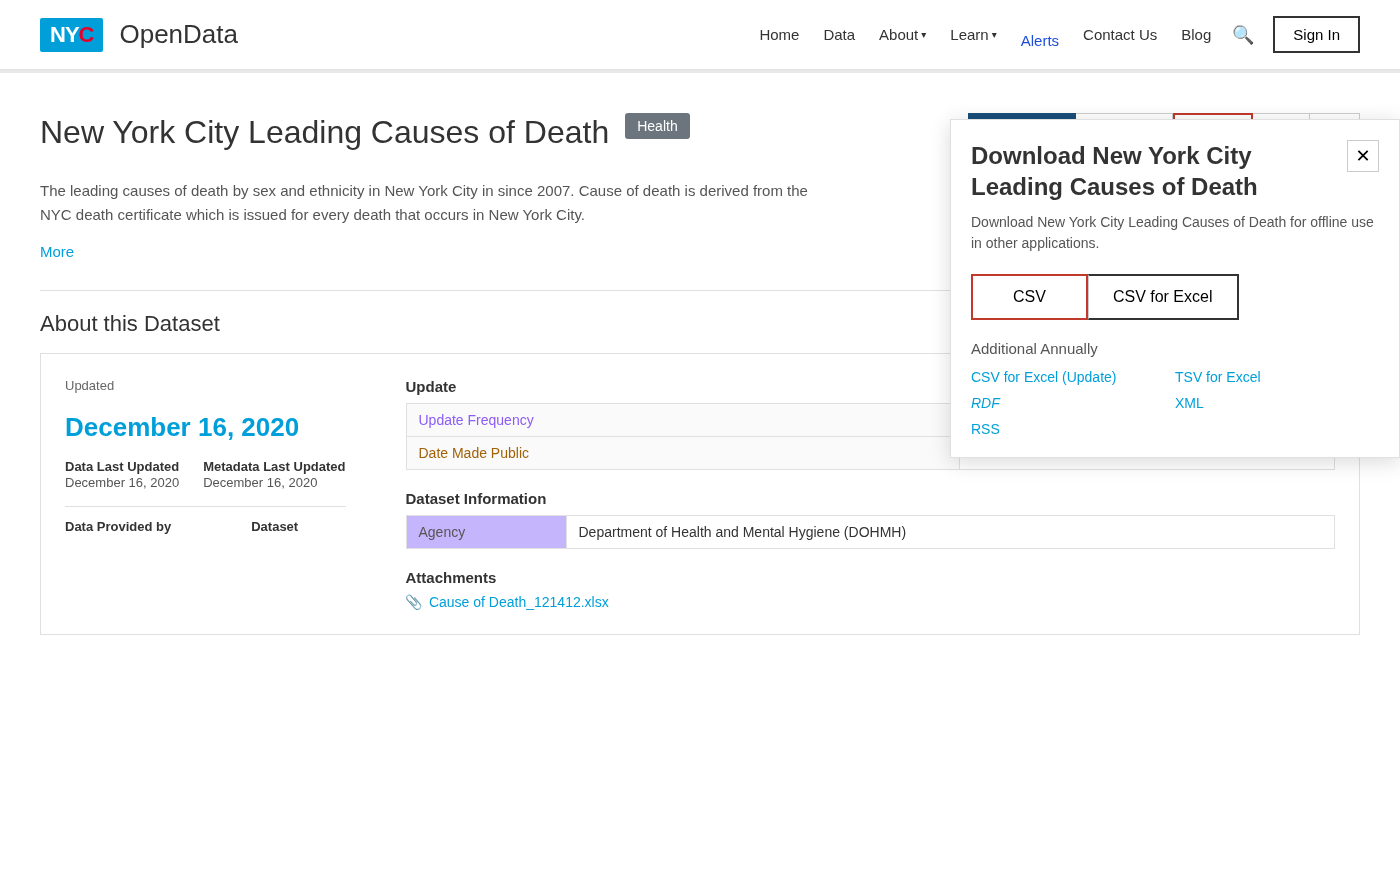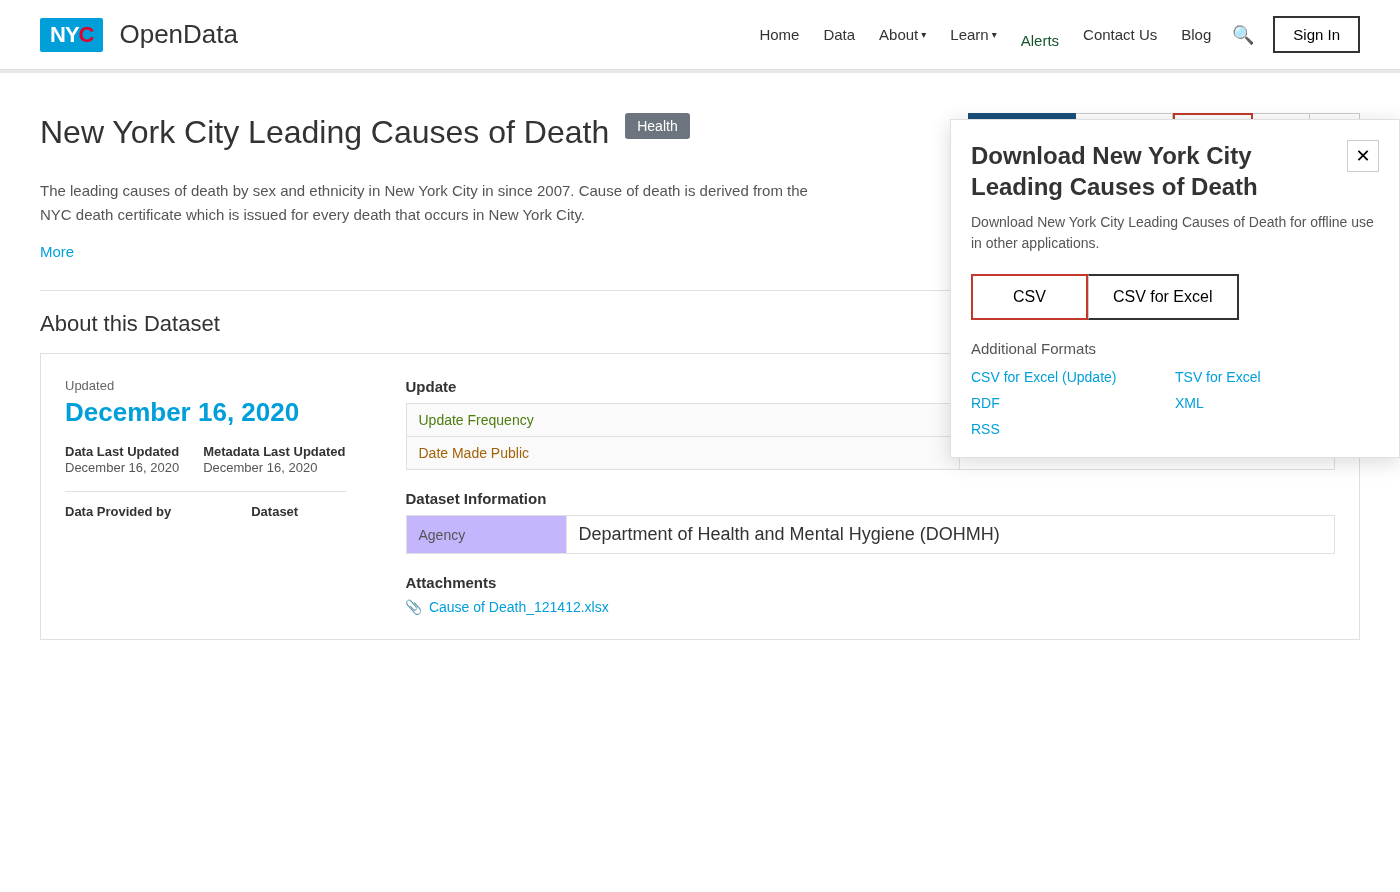--- a/index.html
+++ b/index.html
@@ -22,21 +22,21 @@
     <a style="padding:8px 10px;font-size:15px;color:#333;text-decoration:none;">Home</a>
     <a style="padding:8px 10px;font-size:15px;color:#333;text-decoration:none;">Data</a>
     <a style="padding:8px 10px;font-size:15px;color:#333;text-decoration:none;display:flex;align-items:center;gap:3px;">
       <span>About</span>
       <span style="font-size:10px;">▾</span>
     </a>
     <a style="padding:8px 10px;font-size:15px;color:#333;text-decoration:none;display:flex;align-items:center;gap:3px;">
       <span>Learn</span>
       <span style="font-size:10px;">▾</span>
     </a>
-    <a style="padding:8px 10px;font-size:15px;color:#14532d;text-decoration:none;margin-top:11px;">Alerts</a>
+    <a style="padding:8px 10px;font-size:15px;color:#1d4ed8;text-decoration:none;margin-top:11px;">Alerts</a>
     <a style="padding:8px 10px;font-size:15px;color:#333;text-decoration:none;">Contact Us</a>
     <a style="padding:8px 10px;font-size:15px;color:#333;text-decoration:none;">Blog</a>
     <button style="width:36px;height:36px;border:none;background:none;font-size:18px;cursor:pointer;padding:0;">
       <span>🔍</span>
     </button>
     <button style="padding:8px 18px;border:2px solid #333;background:#fff;font-size:15px;cursor:pointer;font-weight:500;margin-left:8px;">Sign In</button>
   </nav>
 </header>
 
 <div style="height:3px;background:#e8e8e8;"></div>
@@ -61,21 +61,21 @@
   </div>
 
   <p style="font-size:15px;color:#555;line-height:1.6;max-width:800px;margin-bottom:16px;">The leading causes of death by sex and ethnicity in New York City in since 2007. Cause of death is derived from the NYC death certificate which is issued for every death that occurs in New York City.</p>
   <a style="color:#009fda;font-size:15px;cursor:pointer;text-decoration:none;display:block;margin-bottom:30px;">More</a>
 
   <div style="border-top:1px solid #e0e0e0;padding-top:20px;">
     <h2 style="font-size:22px;font-weight:400;color:#333;margin-bottom:16px;">About this Dataset</h2>
     <div style="border:1px solid #e0e0e0;padding:24px;display:flex;gap:60px;">
 
       <div style="min-width:220px;">
-        <div style="font-size:13px;color:#666;margin-bottom:4px;">Updated</div>
+        <div style="font-size:13px;color:#666;margin-bottom:19px;">Updated</div>
         <div style="font-size:26px;font-weight:700;color:#009fda;margin-bottom:16px;">December 16, 2020</div>
         <div style="display:flex;gap:24px;margin-bottom:8px;">
           <div>
             <label style="font-weight:700;font-size:13px;display:block;">Data Last Updated</label>
             <span style="font-size:13px;color:#555;">December 16, 2020</span>
           </div>
           <div>
             <label style="font-weight:700;font-size:13px;display:block;">Metadata Last Updated</label>
             <span style="font-size:13px;color:#555;">December 16, 2020</span>
           </div>
@@ -84,35 +84,35 @@
           <span style="font-weight:700;font-size:13px;">Data Provided by</span>
           <span style="font-weight:700;font-size:13px;margin-left:40px;">Dataset</span>
         </div>
       </div>
 
       <div style="flex:1;">
         <div style="font-weight:700;font-size:15px;margin-bottom:8px;">Update</div>
         <table style="width:100%;border-collapse:collapse;margin-bottom:20px;">
           <tbody>
               <tr>
-            <td style="padding:8px 12px;border:1px solid #e0e0e0;font-size:14px;color:#4d7c0f;background:#fafafa;">Update Frequency</td>
+            <td style="padding:8px 12px;border:1px solid #e0e0e0;font-size:14px;color:#8b5cf6;background:#fafafa;">Update Frequency</td>
             <td style="padding:8px 12px;border:1px solid #e0e0e0;font-size:14px;color:#333;">Annually</td>
           </tr>
           <tr>
             <td style="padding:8px 12px;border:1px solid #e0e0e0;font-size:14px;color:#a16207;background:#fafafa;">Date Made Public</td>
             <td style="padding:8px 12px;border:1px solid #e0e0e0;font-size:14px;color:#333;">12/13/2013</td>
           </tr>
         </tbody>
           </table>
         <div style="font-weight:700;font-size:15px;margin-bottom:8px;">Dataset Information</div>
         <table style="width:100%;border-collapse:collapse;margin-bottom:20px;">
           <tbody>
               <tr>
             <td style="padding:8px 12px;border:1px solid #e0e0e0;font-size:14px;color:#555;background:#c4b5fd;width:160px;">Agency</td>
-            <td style="padding:8px 12px;border:1px solid #e0e0e0;font-size:18px;color:#333;">Department of Health and Mental Hygiene (DOHMH)</td>
+            <td style="padding:8px 12px;border:1px solid #e0e0e0;font-size:14px;color:#333;">Department of Health and Mental Hygiene (DOHMH)</td>
           </tr>
         </tbody>
           </table>
         <div style="font-weight:700;font-size:15px;margin-bottom:8px;">Attachments</div>
         <a style="color:#009fda;font-size:14px;cursor:pointer;text-decoration:none;display:flex;align-items:center;gap:6px;">
           <span>📎</span>
           <span>Cause of Death_121412.xlsx</span>
         </a>
       </div>
     </div>
@@ -123,23 +123,23 @@
       <h3 style="font-size:24px;font-weight:600;color:#333;line-height:1.3;max-width:360px;">Download New York City Leading Causes of Death</h3>
       <button style="width:32px;height:32px;border:1px solid #ccc;background:#fff;font-size:18px;cursor:pointer;display:flex;align-items:center;justify-content:center;flex-shrink:0;margin-left:8px;">
         <span>✕</span>
       </button>
     </div>
     <p style="font-size:14px;color:#555;margin-bottom:20px;line-height:1.5;">Download New York City Leading Causes of Death for offline use in other applications.</p>
     <div style="display:flex;margin-bottom:20px;">
       <button style="border:2px solid #c0392b;background:#fff;padding:12px 40px;font-size:16px;cursor:pointer;font-weight:500;">CSV</button>
       <button style="border:2px solid #333;border-left:1px solid #ccc;background:#fff;padding:12px 24px;font-size:16px;cursor:pointer;font-weight:500;">CSV for Excel</button>
     </div>
-    <div style="font-size:15px;color:#555;margin-bottom:12px;">Additional Formats</div>
+    <div style="font-size:15px;color:#555;margin-bottom:12px;">Additional Annually</div>
     <div style="display:grid;grid-template-columns:1fr 1fr;gap:10px 0;">
       <a style="color:#009fda;font-size:14px;cursor:pointer;text-decoration:none;">CSV for Excel (Update)</a>
       <a style="color:#009fda;font-size:14px;cursor:pointer;text-decoration:none;">TSV for Excel</a>
-      <a style="color:#009fda;font-size:14px;cursor:pointer;text-decoration:none;">RDF</a>
+      <a style="color:#009fda;font-size:14px;cursor:pointer;text-decoration:none;font-style:italic;">RDF</a>
       <a style="color:#009fda;font-size:14px;cursor:pointer;text-decoration:none;">XML</a>
       <a style="color:#009fda;font-size:14px;cursor:pointer;text-decoration:none;">RSS</a>
     </div>
   </div>
 
 </main>
 
 </body></html>

